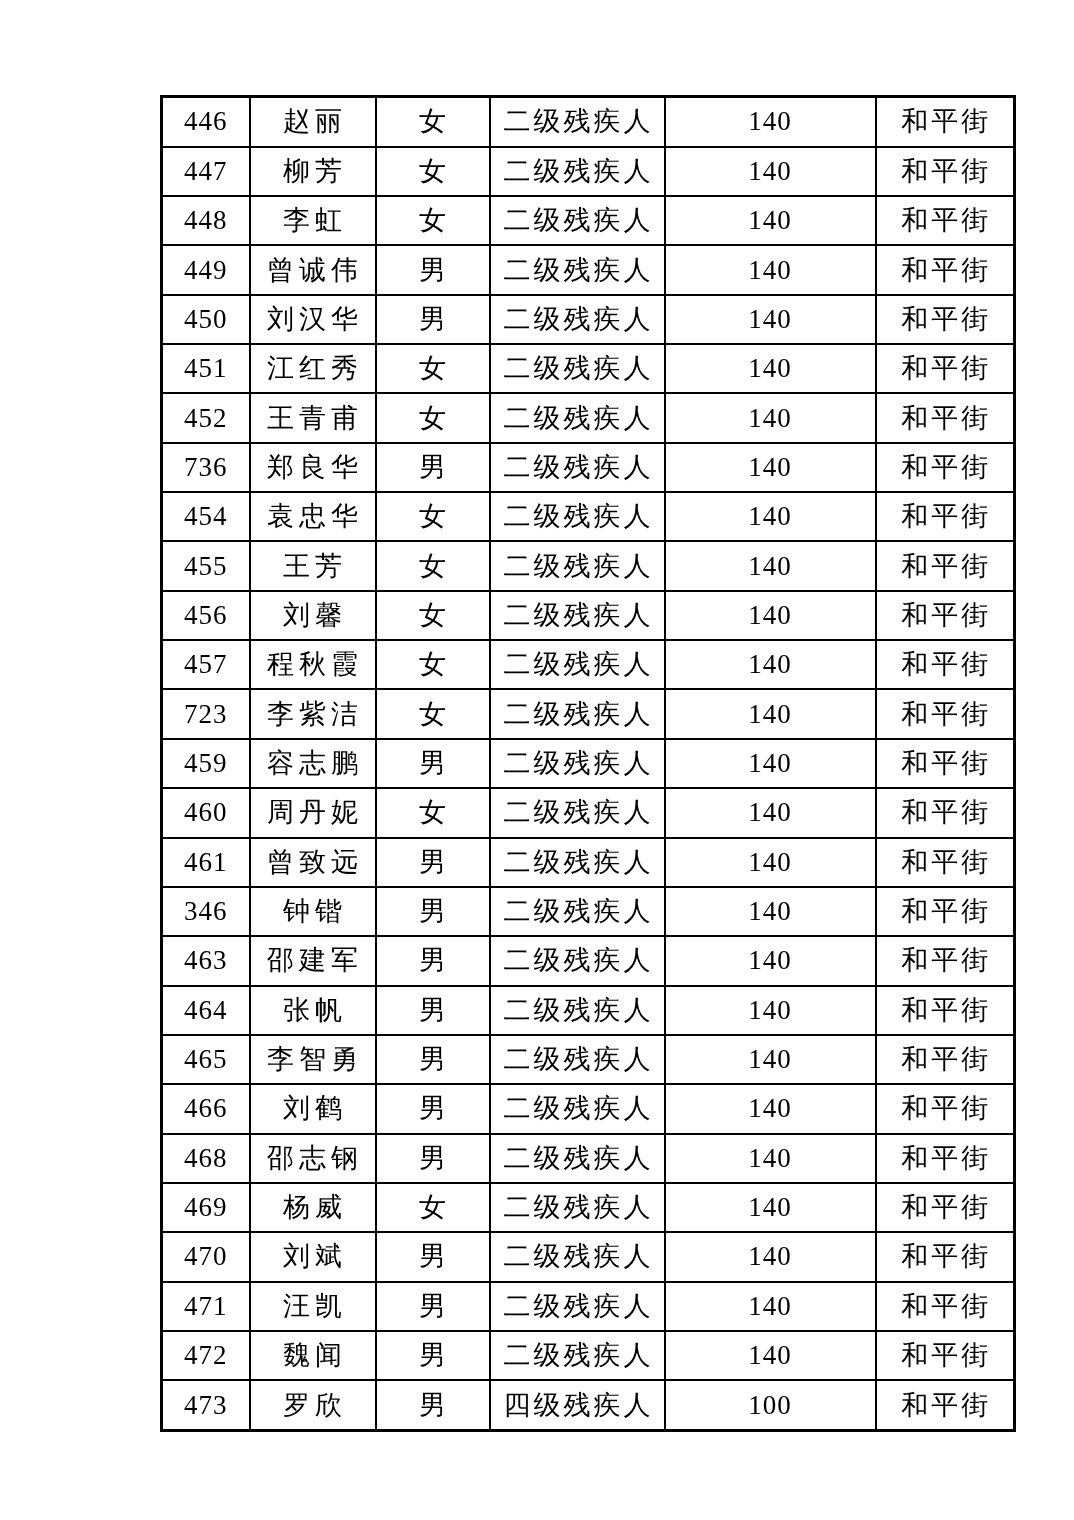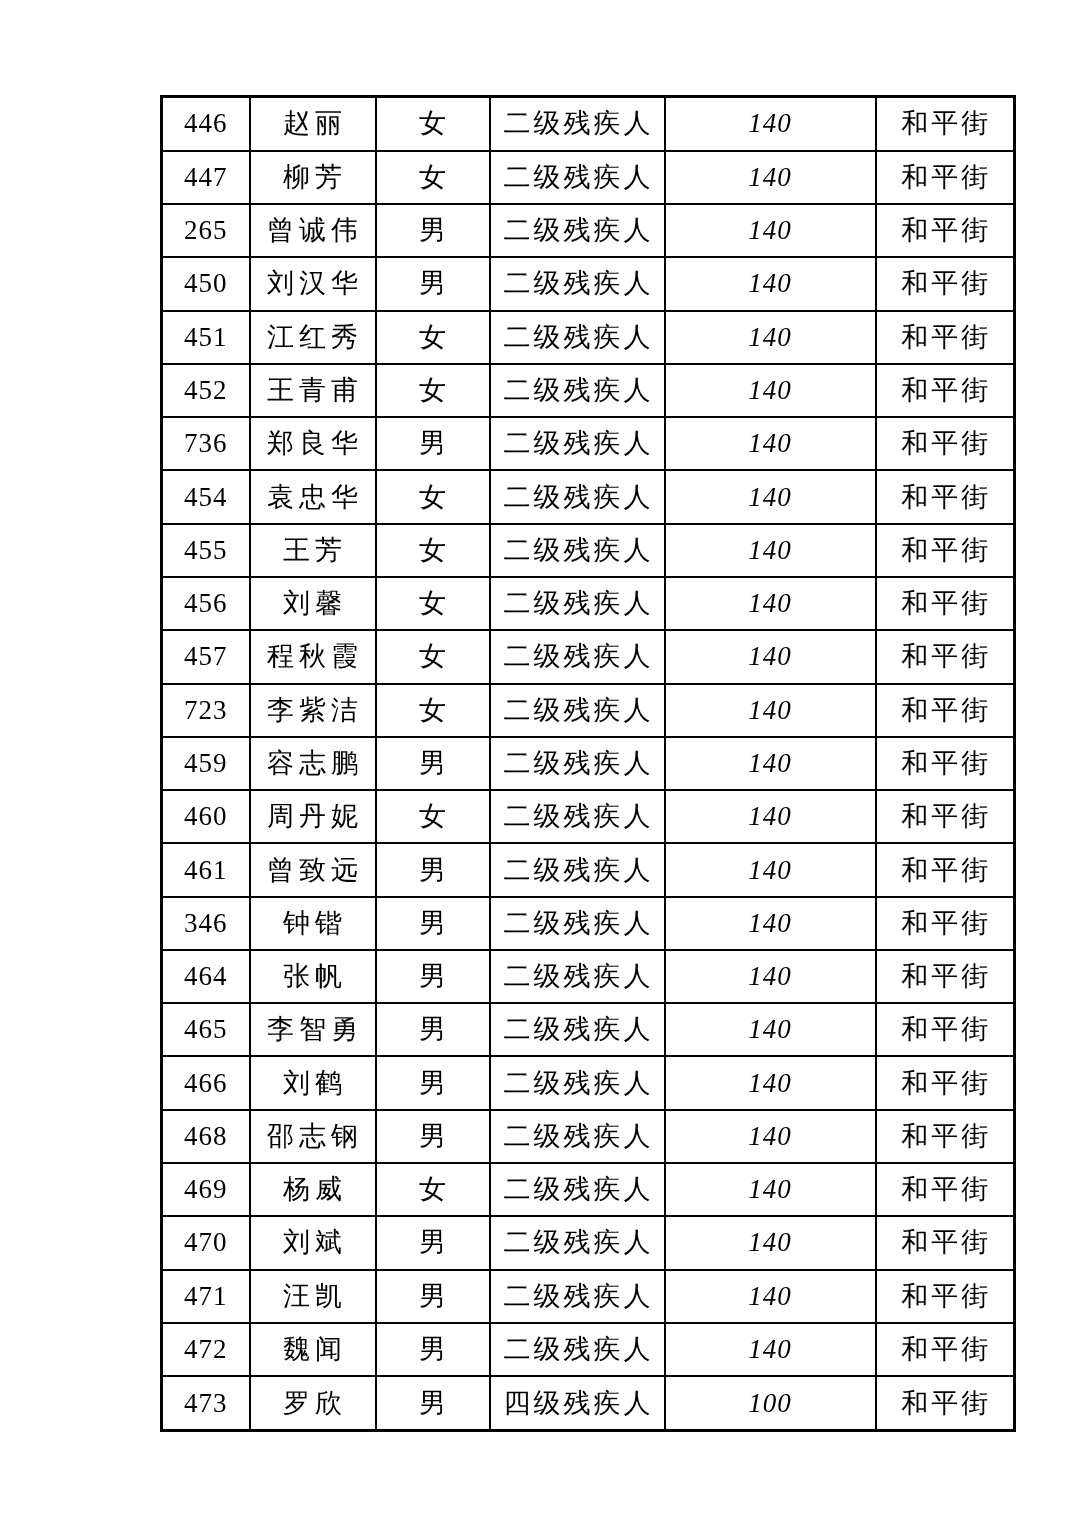--- a/index.html
+++ b/index.html
@@ -48,21 +48,20 @@
   td.col-gender {
     letter-spacing: 0;
   }
   td.col-category {
     letter-spacing: 3px;
     text-indent: 3px;
   }
   td.col-amount {
     font-size: 26px;
     letter-spacing: 1px;
-    font-style: italic;
   }
   td.col-street {
     letter-spacing: 3px;
     text-indent: 3px;
   }
 </style>
 </head>
 <body>
 
 <div class="page">
@@ -86,21 +85,29 @@
   </tr>
         <tr>
     <td class="col-no">447</td>
     <td class="col-name">柳芳</td>
     <td class="col-gender">女</td>
     <td class="col-category">二级残疾人</td>
     <td class="col-amount">140</td>
     <td class="col-street">和平街</td>
   </tr>
         <tr>
-    <td class="col-no">265</td>
+    <td class="col-no">448</td>
+    <td class="col-name">李虹</td>
+    <td class="col-gender">女</td>
+    <td class="col-category">二级残疾人</td>
+    <td class="col-amount">140</td>
+    <td class="col-street">和平街</td>
+  </tr>
+        <tr>
+    <td class="col-no">449</td>
     <td class="col-name">曾诚伟</td>
     <td class="col-gender">男</td>
     <td class="col-category">二级残疾人</td>
     <td class="col-amount">140</td>
     <td class="col-street">和平街</td>
   </tr>
         <tr>
     <td class="col-no">450</td>
     <td class="col-name">刘汉华</td>
     <td class="col-gender">男</td>
@@ -192,20 +199,28 @@
     <td class="col-no">461</td>
     <td class="col-name">曾致远</td>
     <td class="col-gender">男</td>
     <td class="col-category">二级残疾人</td>
     <td class="col-amount">140</td>
     <td class="col-street">和平街</td>
   </tr>
         <tr>
     <td class="col-no">346</td>
     <td class="col-name">钟锴</td>
+    <td class="col-gender">男</td>
+    <td class="col-category">二级残疾人</td>
+    <td class="col-amount">140</td>
+    <td class="col-street">和平街</td>
+  </tr>
+        <tr>
+    <td class="col-no">463</td>
+    <td class="col-name">邵建军</td>
     <td class="col-gender">男</td>
     <td class="col-category">二级残疾人</td>
     <td class="col-amount">140</td>
     <td class="col-street">和平街</td>
   </tr>
         <tr>
     <td class="col-no">464</td>
     <td class="col-name">张帆</td>
     <td class="col-gender">男</td>
     <td class="col-category">二级残疾人</td>

